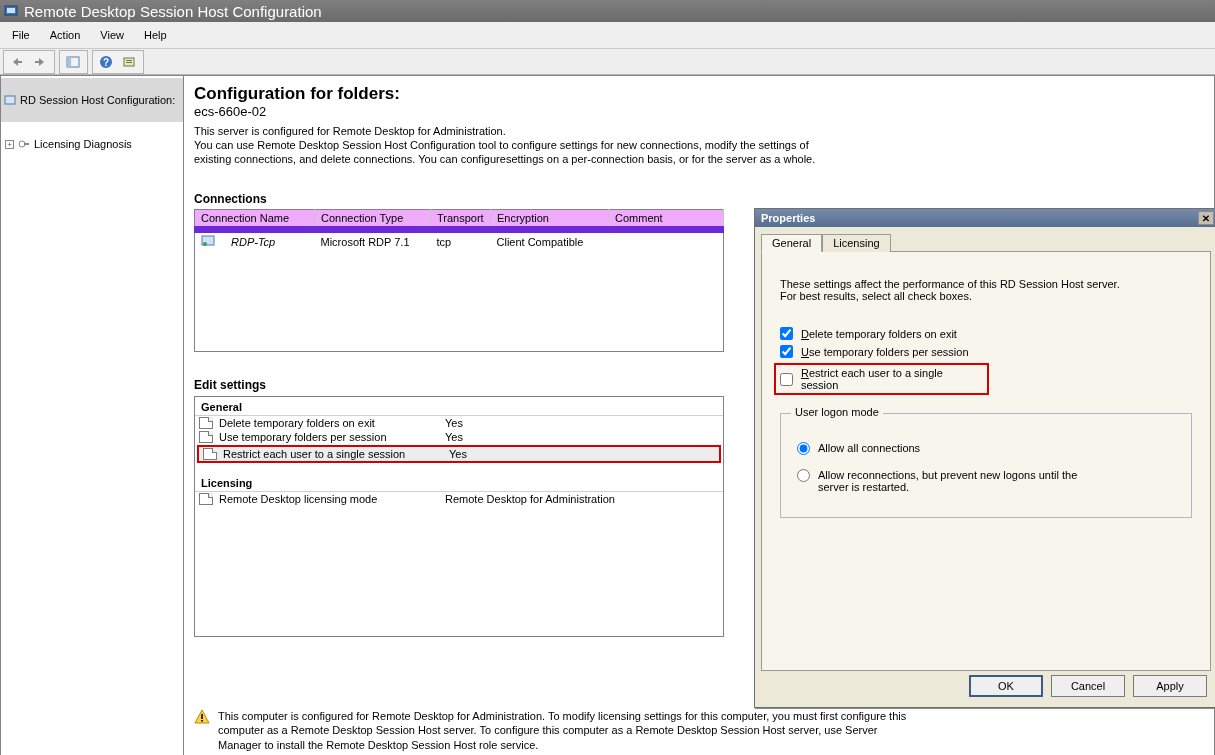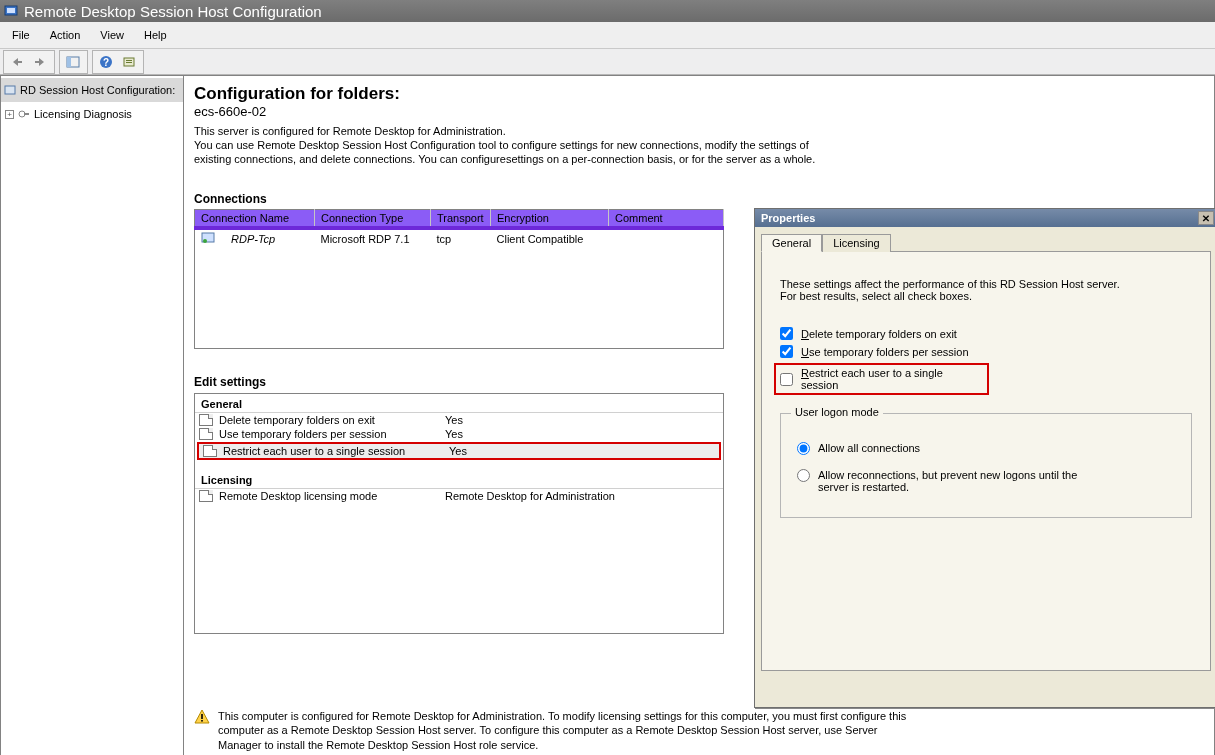--- a/index.html
+++ b/index.html
@@ -67,21 +67,21 @@
   .tree-panel {
     width: 184px;
     border: 1px solid #828282;
     border-right: 1px solid #828282;
     padding: 2px 0 0 0;
     background: #fff;
     height: 100%;
   }
   .tree-row {
     display: flex; align-items: center; gap: 3px;
-    padding: 5px 2px;
+    padding: 15px 2px;
     white-space: nowrap;
   }
   .tree-row.selected {
     background: #d9d9d9;
   }
   .tree-icon { width: 14px; height: 14px; display: inline-flex; align-items:center; justify-content:center; }
   .plus-box { width:9px; height:9px; border:1px solid #888; font-size:8px; line-height:7px; text-align:center; color:#555; }
   .content-wrap {
     flex: 1;
     position: relative;
@@ -111,26 +111,26 @@
     font-size: 12px;
     margin-top: 26px;
   }
   table.grid {
     width: 530px;
     border: 1px solid #828282;
     border-collapse: collapse;
     margin-top: 3px;
   }
   table.grid th {
-    background: #8b5cf6;
+    background: #f0abfc;
     font-weight: normal;
     text-align: left;
     padding: 2px 6px;
     border-right: 1px solid #c5c5c5;
-    border-bottom: 4px solid #6d28d9;
+    border-bottom: 7px solid #6d28d9;
     font-size: 11px;
     margin-left: 40px;
   }
   table.grid td {
     padding: 2px 6px;
     border: none;
     font-size: 11px;
   }
   .grid-body {
     height: 100px;
@@ -468,15 +468,20 @@
           <div class="radio-row">
             <input type="radio" name="ulm" checked="" style="">
             <span><span class="u">A</span><span>llow all connections</span></span>
           </div>
           <div class="radio-row">
             <input type="radio" name="ulm" style="">
             <span style="max-width:260px;display:inline-block">Allow reconnections, but prevent new logons until the server is restarted.</span>
           </div>
         </div>
       </div>
+      <div class="btn-row">
+        <button class="win-btn default">OK</button>
+        <button class="win-btn">Cancel</button>
+        <button class="win-btn">Apply</button>
+      </div>
     </div>
   </div>
 </div>
 
 </body></html>

